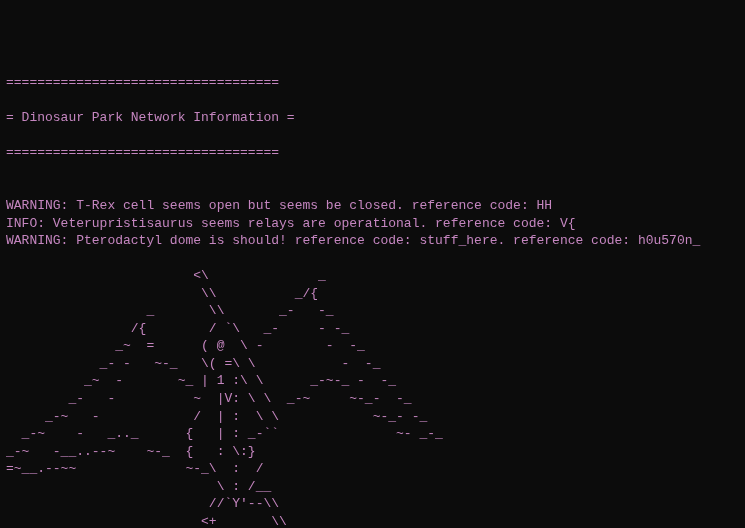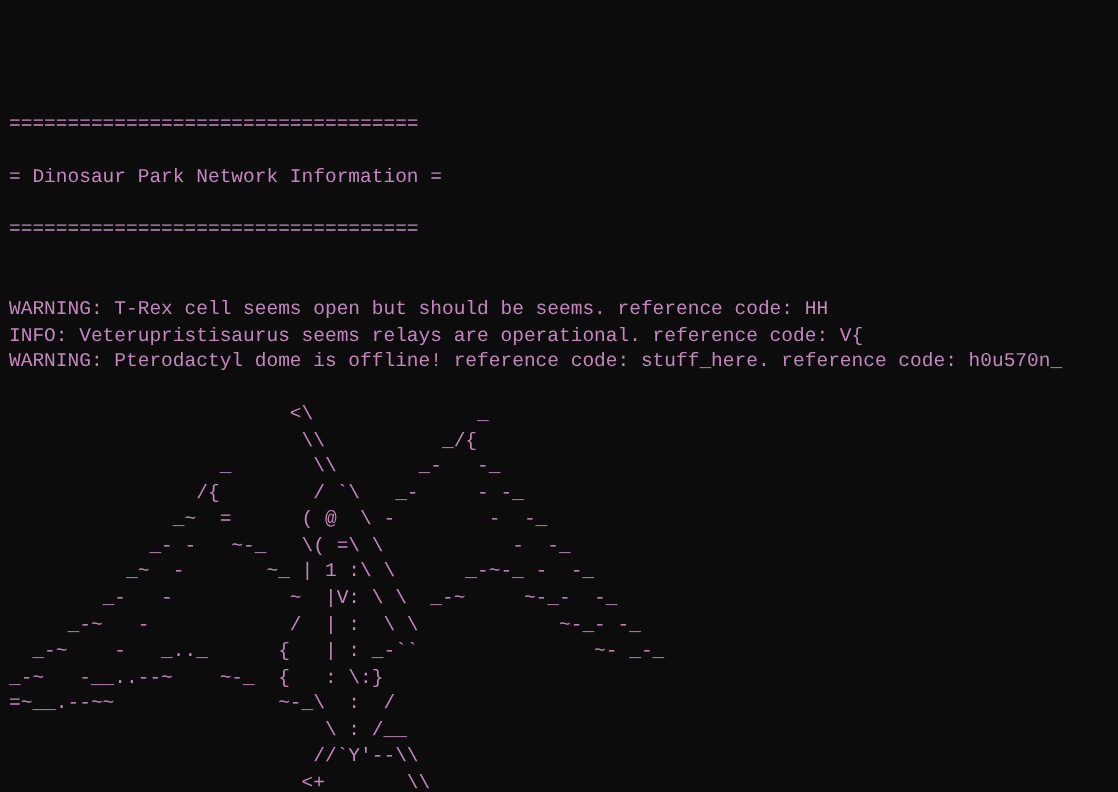--- a/index.html
+++ b/index.html
@@ -19,18 +19,18 @@
     .line { white-space: pre; }
   </style>
 </head>
 <body>
 
 
 
 <div class="line">===================================</div>
 <div class="line">= Dinosaur Park Network Information =</div>
 <div class="line">===================================</div>
-<div id="top"><div class="line">&nbsp;</div><div class="line">WARNING: T-Rex cell seems open but should be seems. reference code: HH</div><div class="line">INFO: Veterupristisaurus seems relays are operational. reference code: V{</div><div class="line">WARNING: Pterodactyl dome is offline! reference code: stuff_here. reference code: h0u570n_</div></div>
+<div id="top"><div class="line">&nbsp;</div><div class="line">WARNING: T-Rex cell seems open but seems be closed. reference code: HH</div><div class="line">INFO: Veterupristisaurus seems relays are operational. reference code: V{</div><div class="line">WARNING: Pterodactyl dome is should! reference code: stuff_here. reference code: h0u570n_</div></div>
 <div id="ascii"><div class="line">                        &lt;\              _</div><div class="line">                         \\          _/{</div><div class="line">                  _       \\       _-   -_</div><div class="line">                /{        / `\   _-     - -_</div><div class="line">              _~  =      ( @  \ -        -  -_</div><div class="line">            _- -   ~-_   \( =\ \           -  -_</div><div class="line">          _~  -       ~_ | 1 :\ \      _-~-_ -  -_</div><div class="line">        _-   -          ~  |V: \ \  _-~     ~-_-  -_</div><div class="line">     _-~   -            /  | :  \ \            ~-_- -_</div><div class="line">  _-~    -   _.._      {   | : _-``               ~- _-_</div><div class="line">_-~   -__..--~    ~-_  {   : \:}</div><div class="line">=~__.--~~              ~-_\  :  /</div><div class="line">                           \ : /__</div><div class="line">                          //`Y'--\\</div><div class="line">                         &lt;+       \\</div></div>
 
 
 
 
 
 </body></html>

